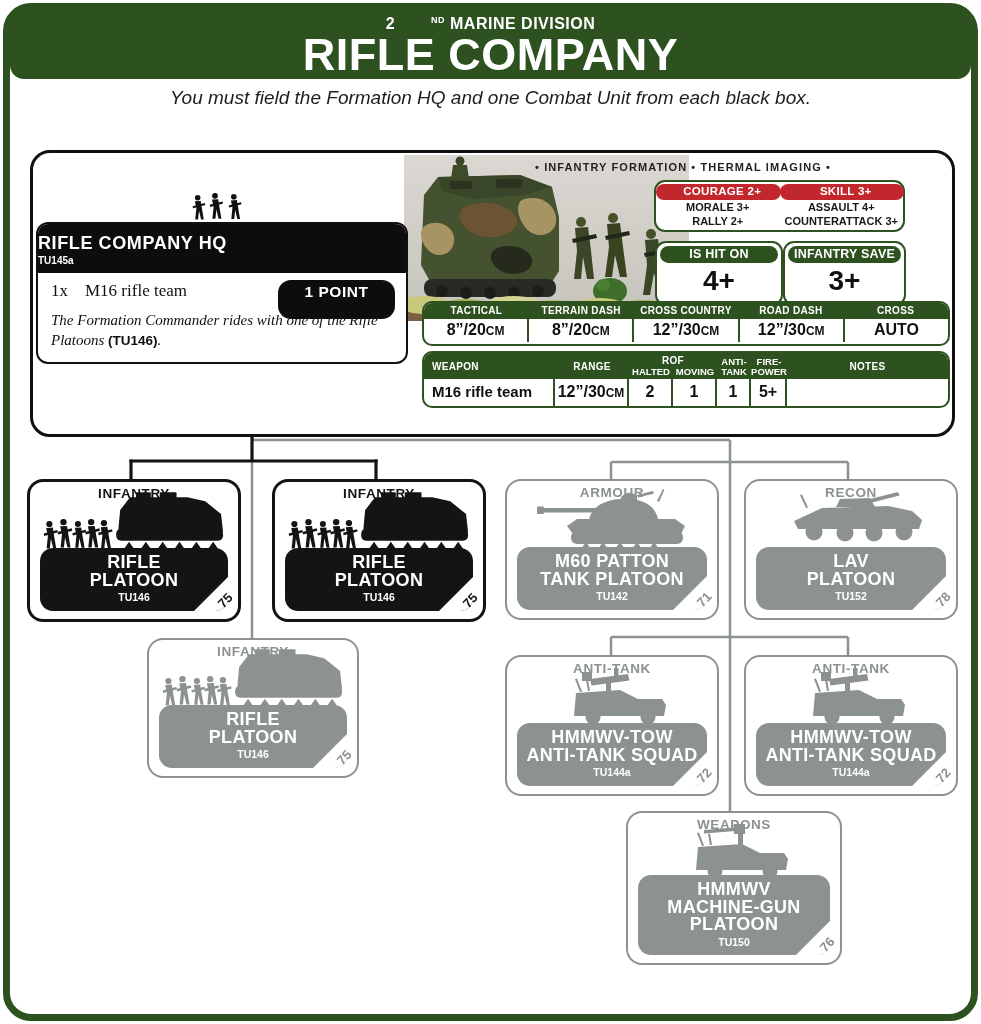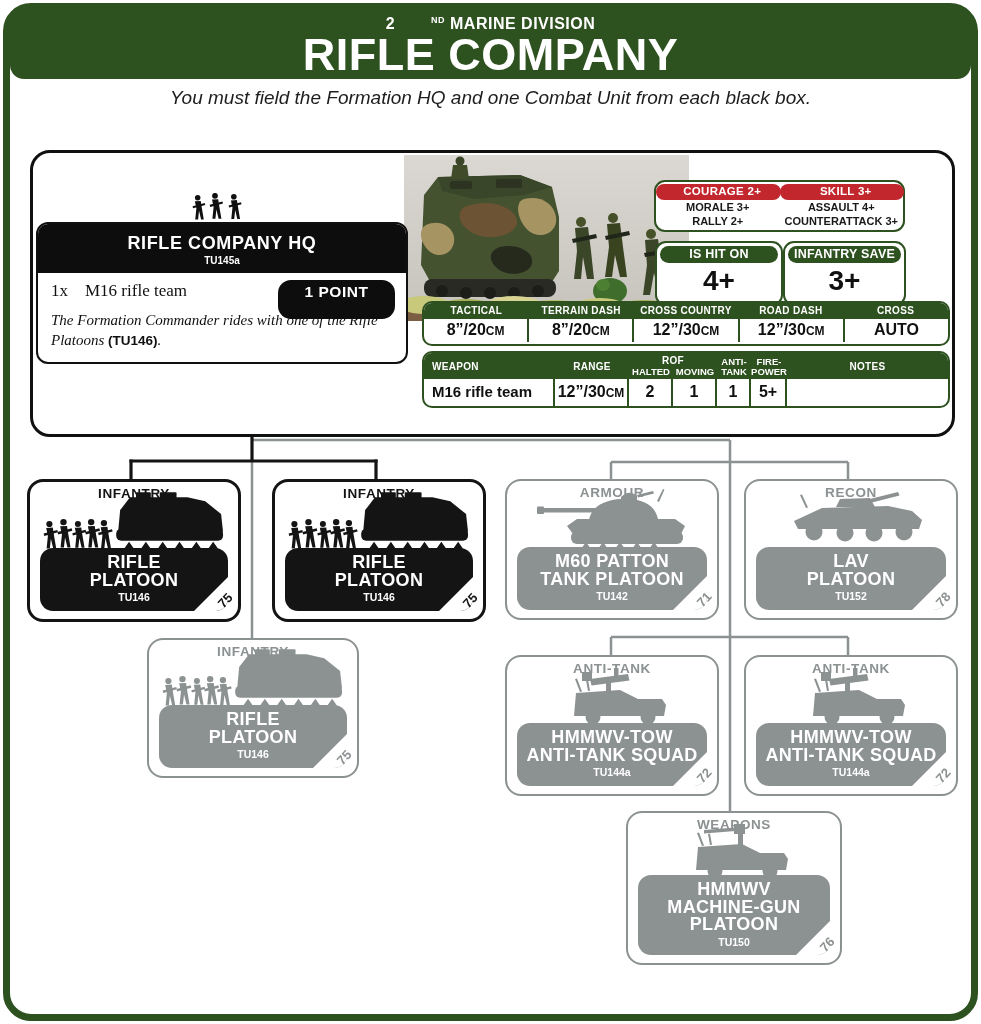--- a/index.html
+++ b/index.html
@@ -18,21 +18,21 @@
   
   .hq-box{position:absolute;left:30px;top:150px;width:919px;height:281px;background:#fff;border:3.5px solid #101010;border-radius:20px;z-index:1;}
   .hq-box > *{position:absolute;}
 
   .photo{left:371px;top:2px;width:285px;height:181px;}
   .formation-tags{left:470px;top:8px;width:360px;text-align:center;font-size:11px;font-weight:bold;letter-spacing:1.1px;color:#22221f;}
 
   .hq-soldiers{left:158px;top:40px;width:52px;height:28px;color:#101010;}
 
   .hq-card{left:3px;top:69px;width:368px;height:138px;border:2.5px solid #101010;border-radius:12px;overflow:hidden;background:#fff;}
-  .hq-card-header{height:49px;background:#0d0d0d;color:#fff;text-align:center;}
+  .hq-card-header{height:49px;background:#0d0d0d;color:#fff;text-align:left;}
   .hq-card-name{padding-top:9px;font-size:18px;font-weight:bold;letter-spacing:.6px;}
   .hq-card-code{font-size:10px;font-weight:bold;margin-top:1px;}
   .hq-card-body{position:relative;padding:8px 13px 0 13px;font-family:"Liberation Serif", serif;}
   .equip-row{font-size:17px;color:#101010;}
   .equip-qty{display:inline-block;width:34px;}
   .point-pill{position:absolute;right:11px;top:7px;width:117px;height:39px;background:#0d0d0d;border-radius:13px;color:#fff;
     font-family:"Liberation Sans", sans-serif;font-size:15.5px;font-weight:bold;text-align:center;line-height:23px;letter-spacing:.5px;}
   .hq-note{margin-top:10px;font-style:italic;font-size:15px;line-height:19.5px;color:#101010;width:330px;}
   .note-ref{font-family:"Liberation Sans", sans-serif;font-style:normal;font-weight:bold;font-size:13.5px;}
 
@@ -256,20 +256,21 @@
         <ellipse cx="110" cy="150" rx="28" ry="9" fill="#d6d393"></ellipse>
         <ellipse cx="150" cy="155" rx="30" ry="10" fill="#b9bd66"></ellipse>
         <ellipse cx="196" cy="152" rx="26" ry="9" fill="#c9c97b"></ellipse>
         <ellipse cx="240" cy="155" rx="30" ry="10" fill="#a8ae55"></ellipse>
         <ellipse cx="275" cy="151" rx="22" ry="8" fill="#d6d393"></ellipse>
         <ellipse cx="90" cy="160" rx="40" ry="8" fill="#9aa24c"></ellipse>
         <ellipse cx="220" cy="161" rx="44" ry="8" fill="#9aa24c"></ellipse>
       </g>
     </svg>
 
+    <div class="formation-tags">• INFANTRY FORMATION • THERMAL IMAGING •</div>
 
     <svg class="hq-soldiers" viewBox="0 0 52 28" fill="currentColor">
       <use href="#soldier" transform="translate(1,2) scale(0.95)"></use>
       <use href="#soldier" transform="translate(18,0)"></use>
       <use href="#soldier" transform="translate(37,1) scale(0.97)"></use>
     </svg>
 
     <div class="hq-card">
       <div class="hq-card-header">
         <div class="hq-card-name">RIFLE COMPANY HQ</div>

